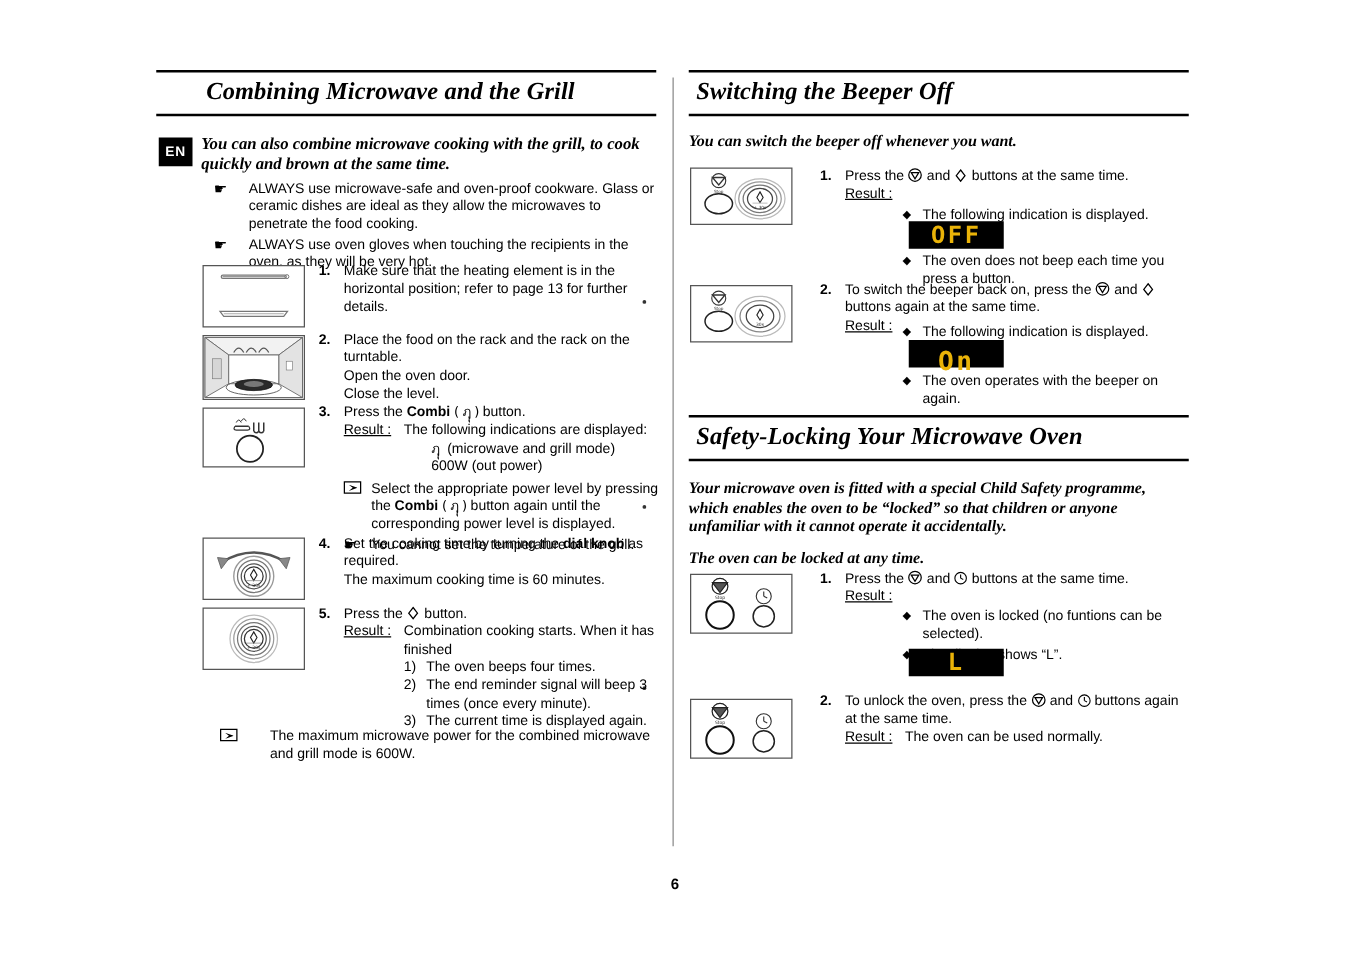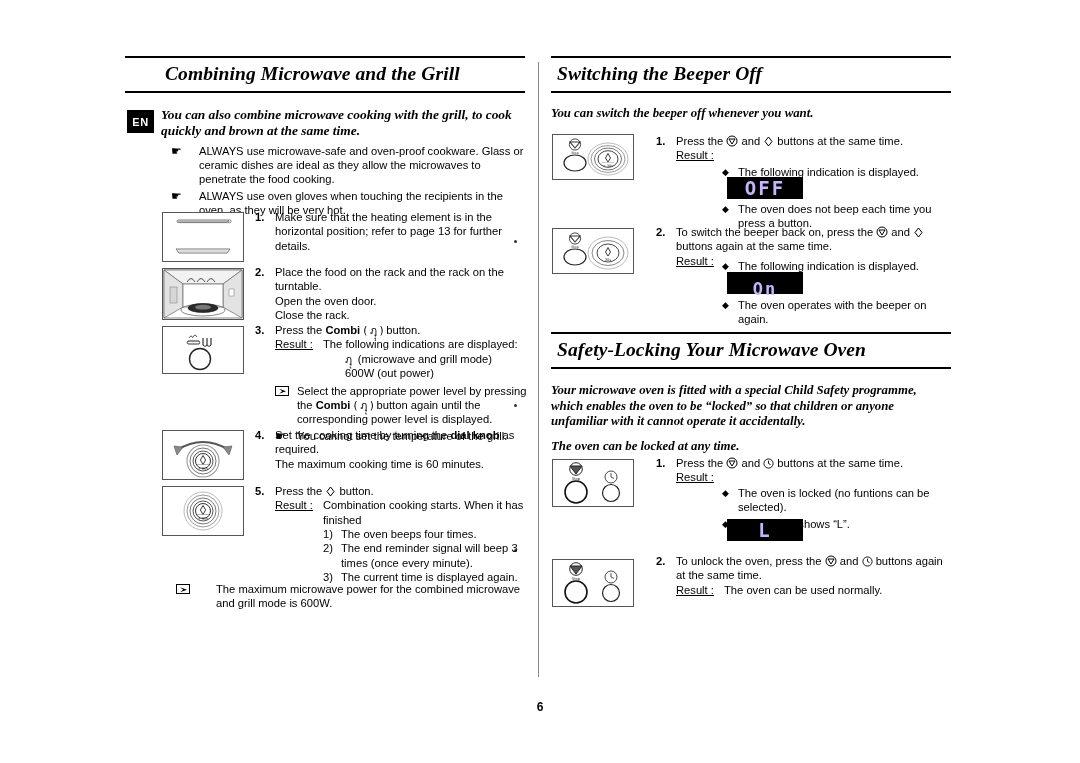--- a/index.html
+++ b/index.html
@@ -95,26 +95,26 @@
     border: 1.3px solid #555;
     background: #fff;
   }
 
   
   .led {
     background: #000;
     display: flex; align-items: center; justify-content: center;
   }
   .led span {
-    color: #c4b5fd;
+    color: #eab308;
     font-family: "DejaVu Sans Mono", monospace;
     font-size: 19px; font-weight: bold;
     letter-spacing: 2px;
   }
-  .led.small span { font-size: 17px; margin-top: 12px; }
+  .led.small span { font-size: 21px; margin-top: 12px; }
 
   
   .divider {
     position: absolute; left: 538px; top: 62px;
     width: 1px; height: 615px; background: #8a8a8a;
   }
   .fold-dot {
     position: absolute; left: 514px;
     width: 3px; height: 3px; background: #333; border-radius: 50%;
   }
@@ -254,21 +254,21 @@
       <div class="step-body">Make sure that the heating element is in the horizontal position; refer to page 13 for further details.</div>
     </div>
   </div>
 
   <div style="position:absolute; left:255px; top:265px; width:278px;">
     <div class="step">
       <div class="step-num">2.</div>
       <div class="step-body">
         <div>Place the food on the rack and the rack on the turntable.</div>
         <div>Open the oven door.</div>
-        <div>Close the rack.</div>
+        <div>Close the level.</div>
       </div>
     </div>
   </div>
 
   <div style="position:absolute; left:255px; top:323px; width:278px;">
     <div class="step">
       <div class="step-num">3.</div>
       <div class="step-body">
         <div>
           <span>Press the </span><b>Combi</b>

